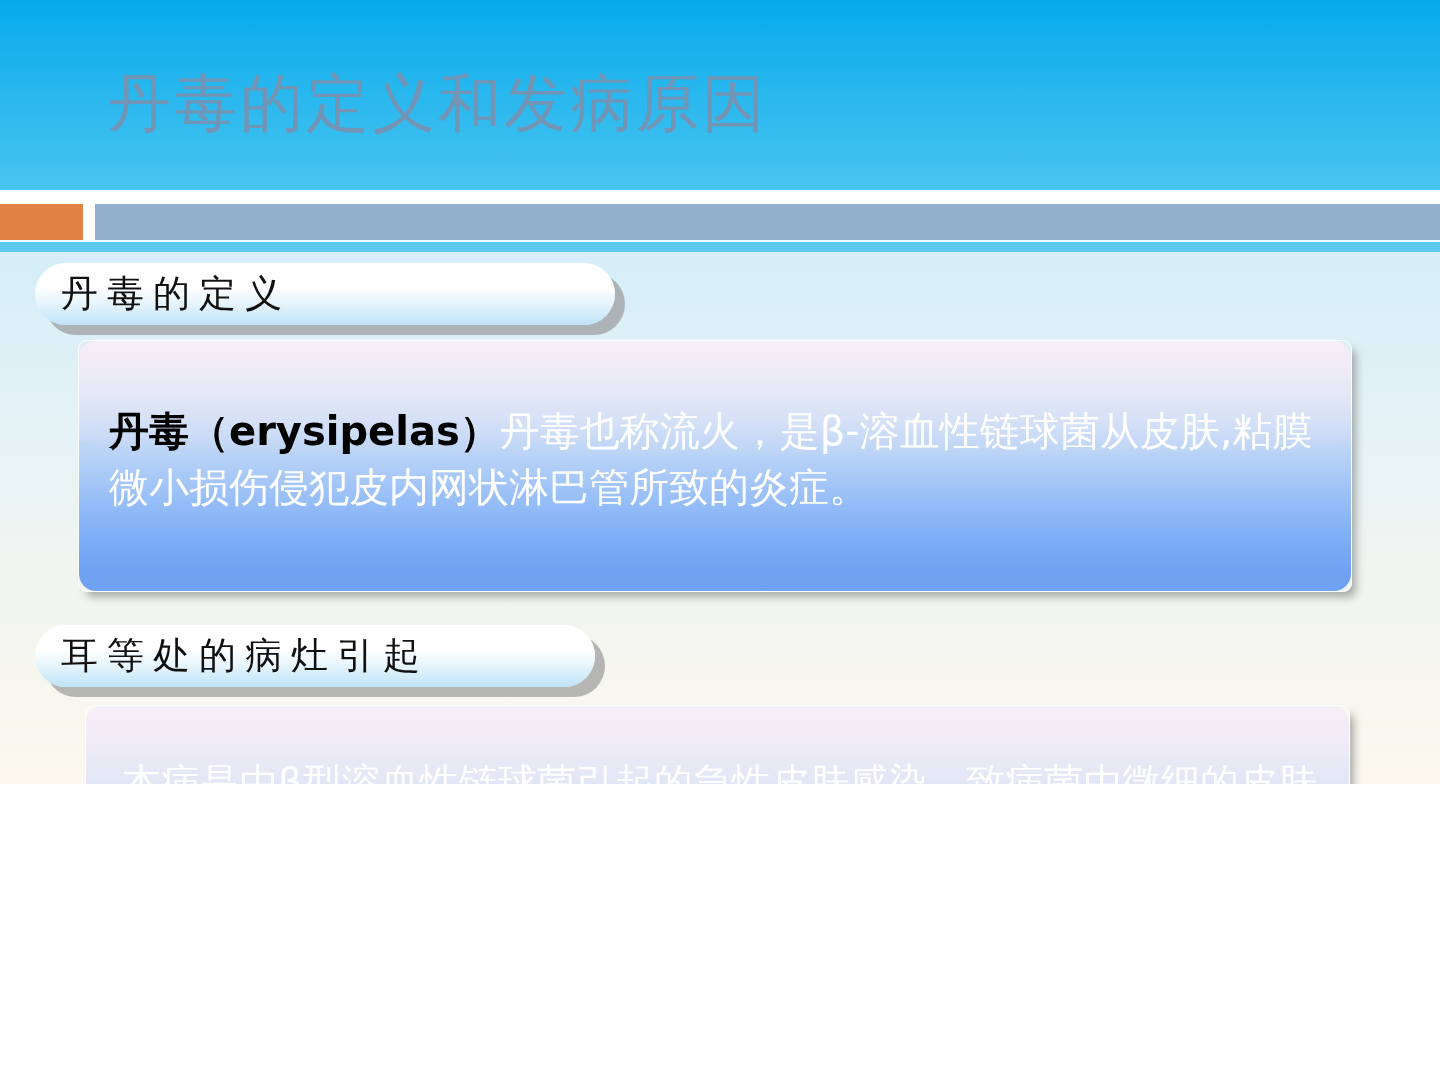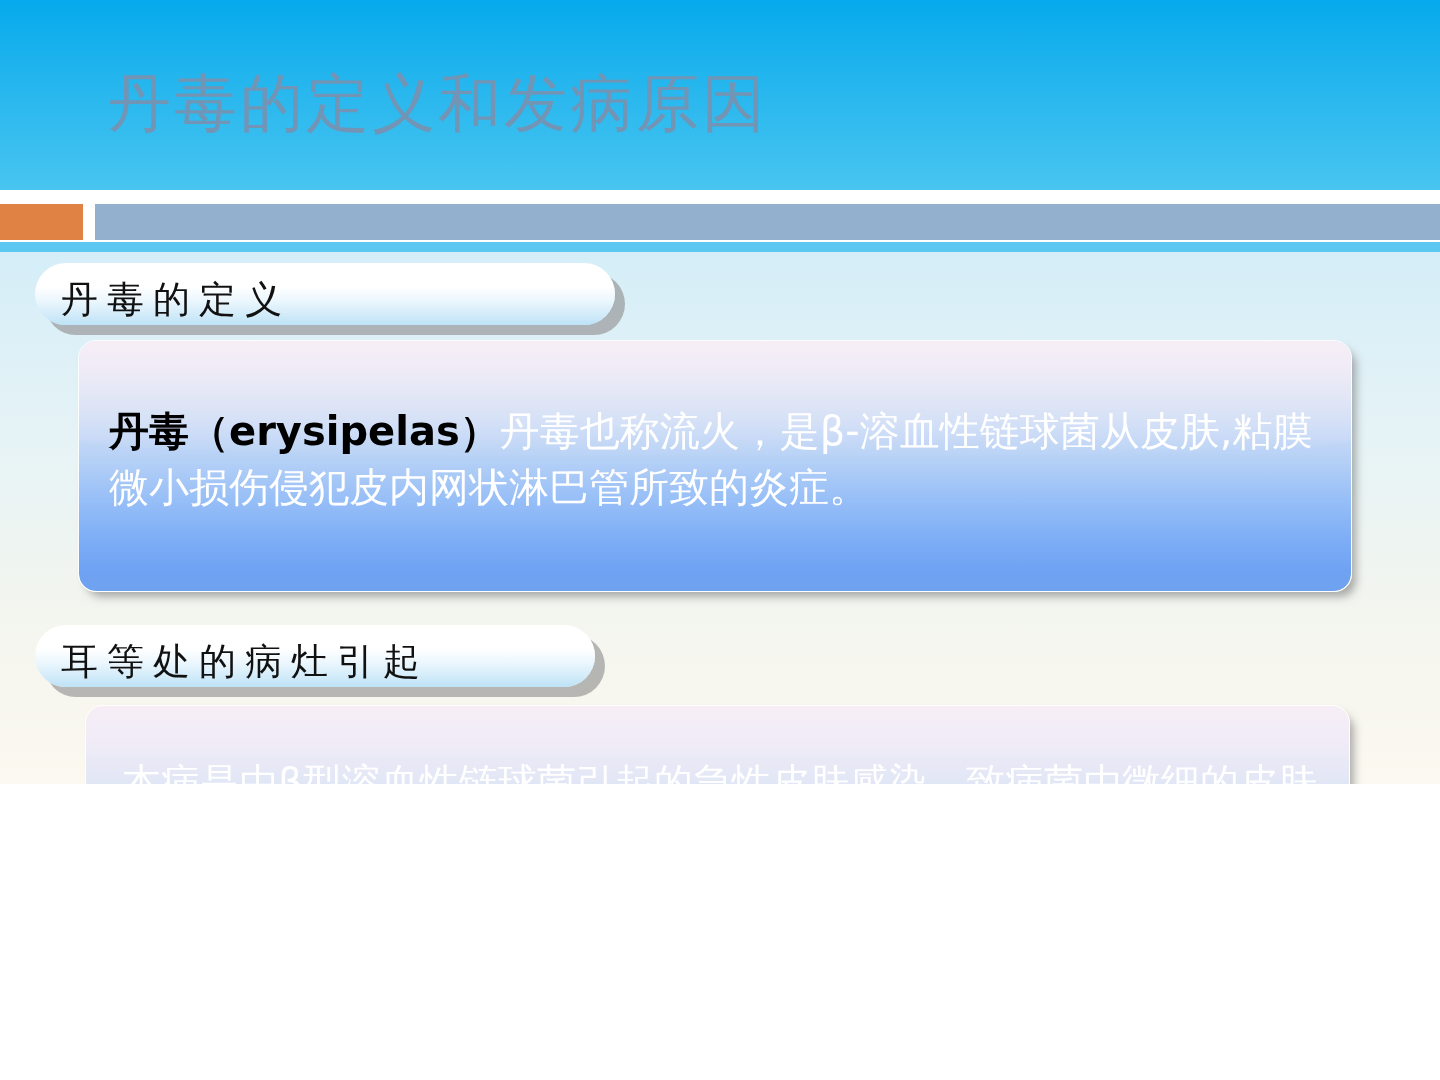--- a/index.html
+++ b/index.html
@@ -91,37 +91,37 @@
     height: 62px;
     border-radius: 34px;
     background: linear-gradient(180deg,
         #ffffff 0%,
         #ffffff 38%,
         #eaf6fd 62%,
         #cfeaf9 86%,
         #bde2f7 100%);
     box-shadow: 10px 10px 0 0 rgba(150,150,150,0.68);
     display: flex;
-    align-items: flex-end;
+    align-items: center;
   }
   .pill-text {
     padding-left: 26px;
     font-family: "DejaVu Serif", "Liberation Serif", serif;
     font-size: 37px;
     letter-spacing: 9px;
     color: #111111;
     white-space: nowrap;
   }
   #pill-1 { left: 35px; top: 263px; width: 580px; }
   #pill-2 { left: 35px; top: 625px; width: 560px; }
 
   
   .content-box {
     position: absolute;
-    border-radius: 18px;
+    border-radius: 9px;
     border: 1px solid rgba(255,255,255,0.85);
     box-shadow: 6px 7px 9px -2px rgba(110,110,110,0.55);
     overflow: hidden;
   }
   .content-box .inner-grad {
     position: absolute;
     inset: 0;
     border-radius: 17px;
     background: linear-gradient(180deg,
         #f3e6f3 0%,

